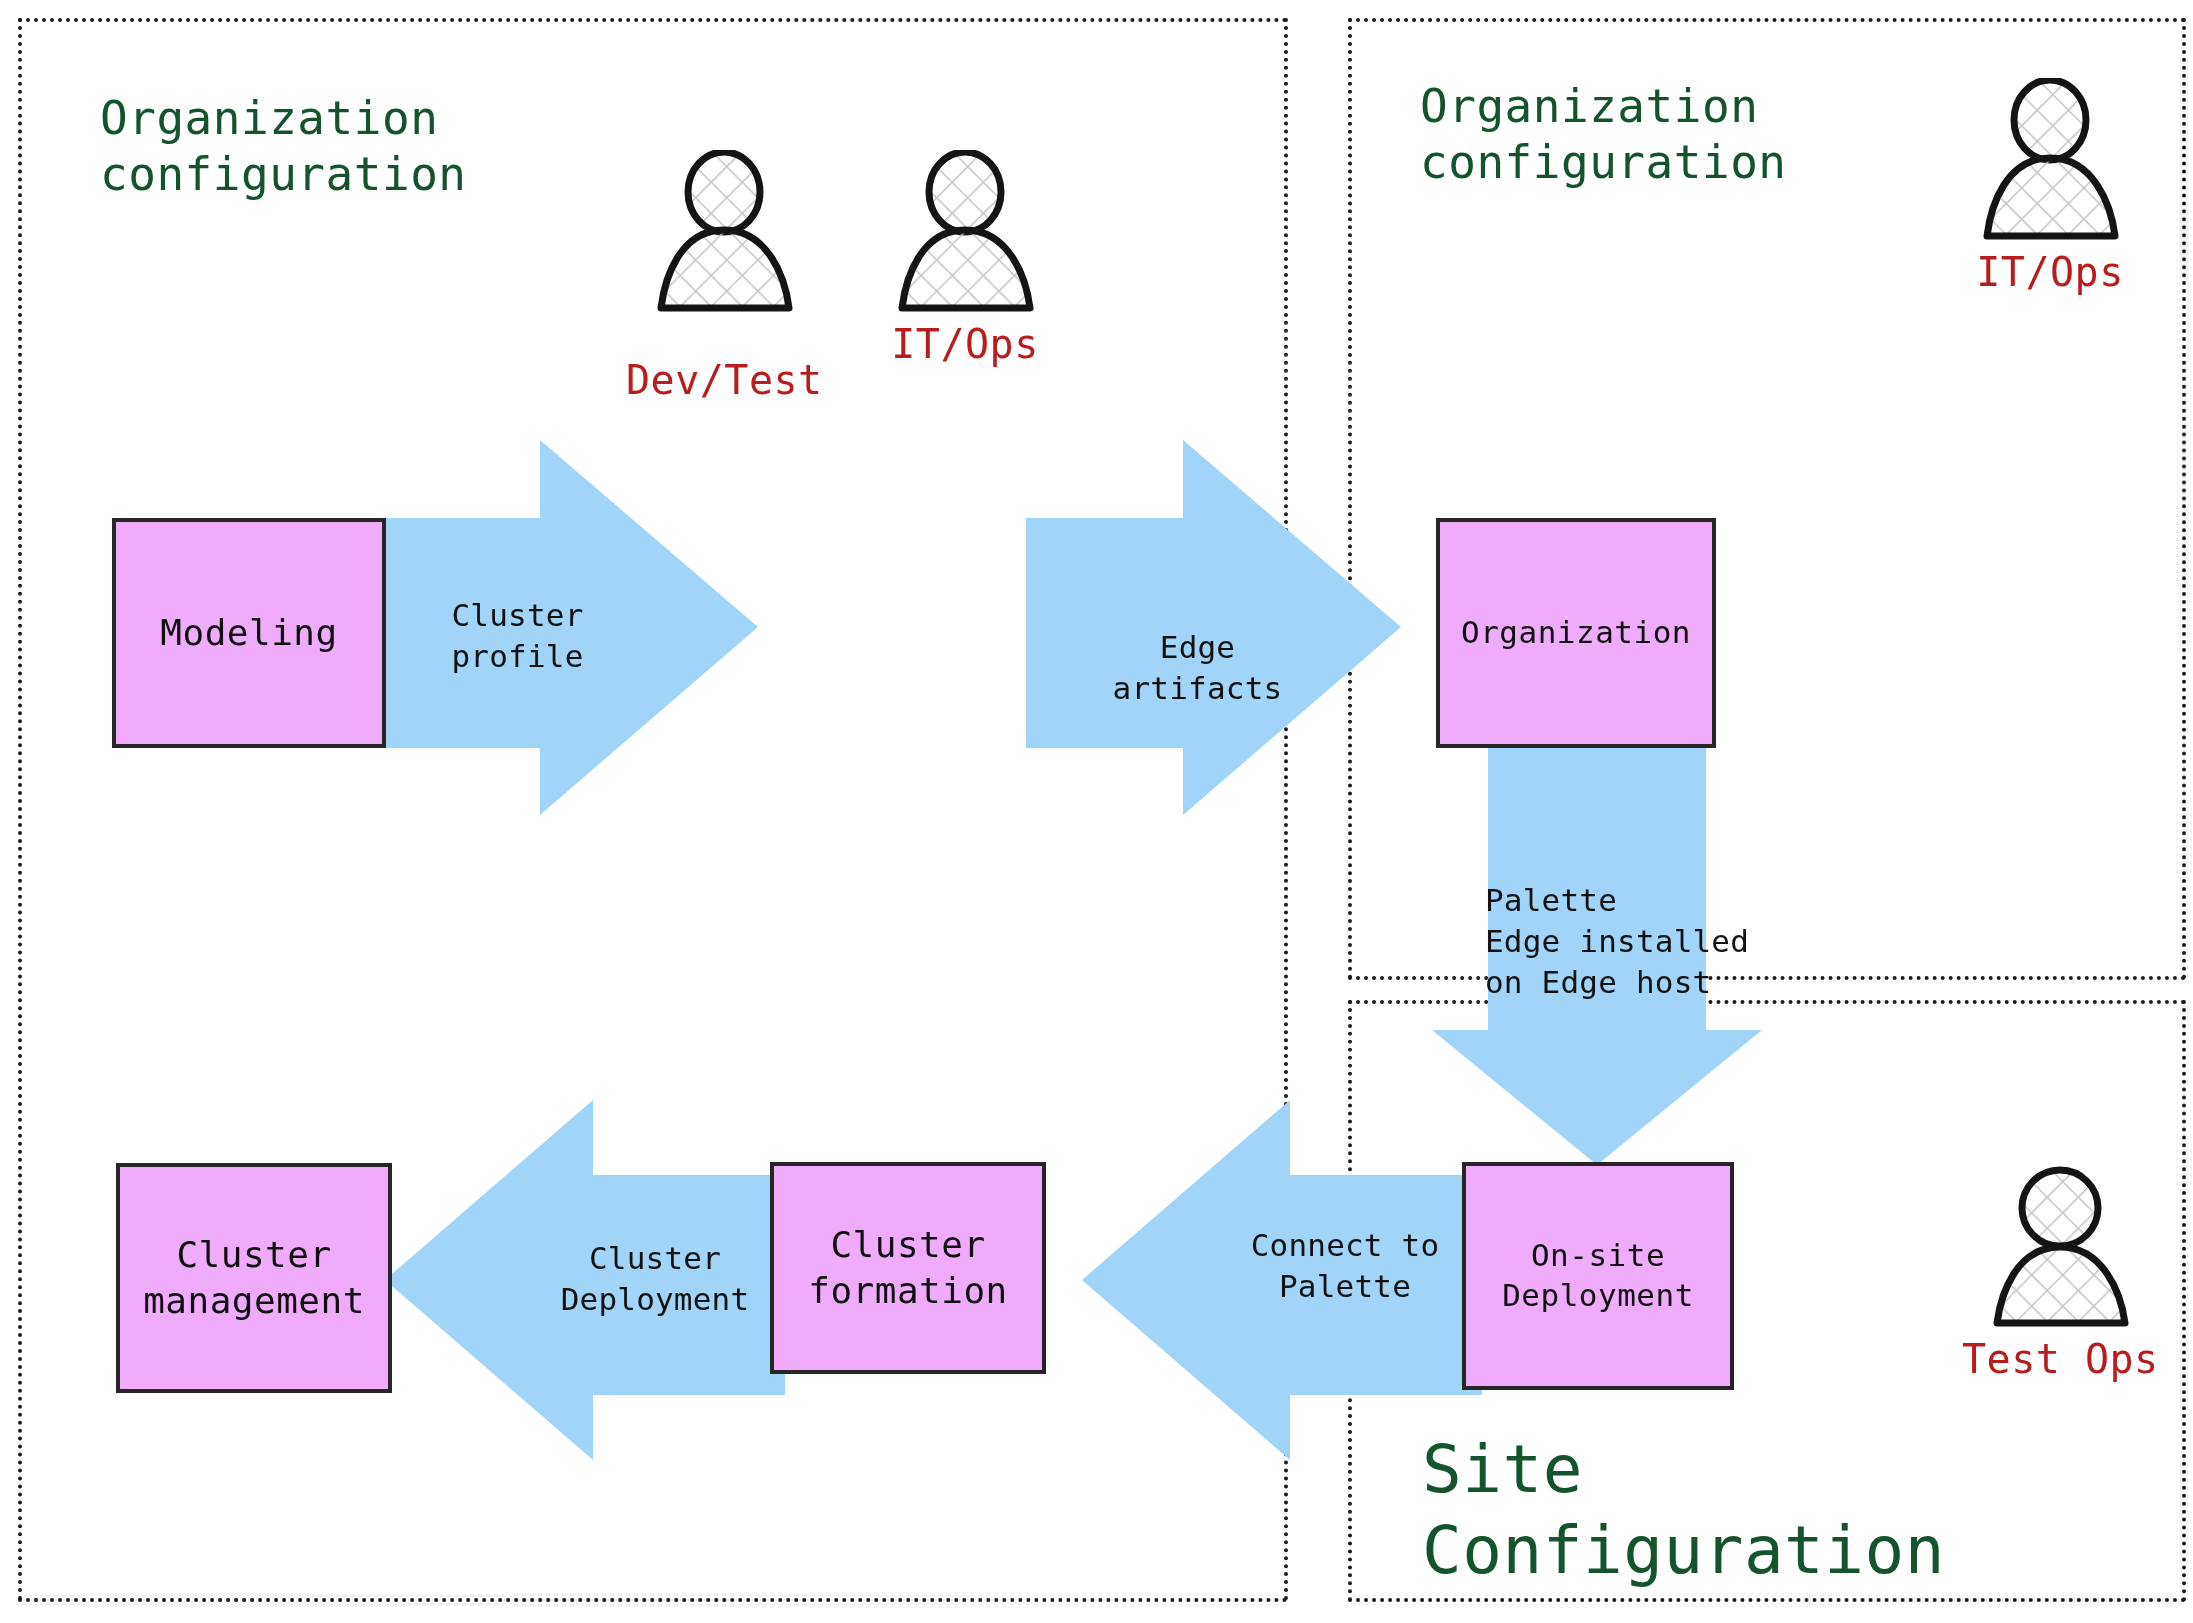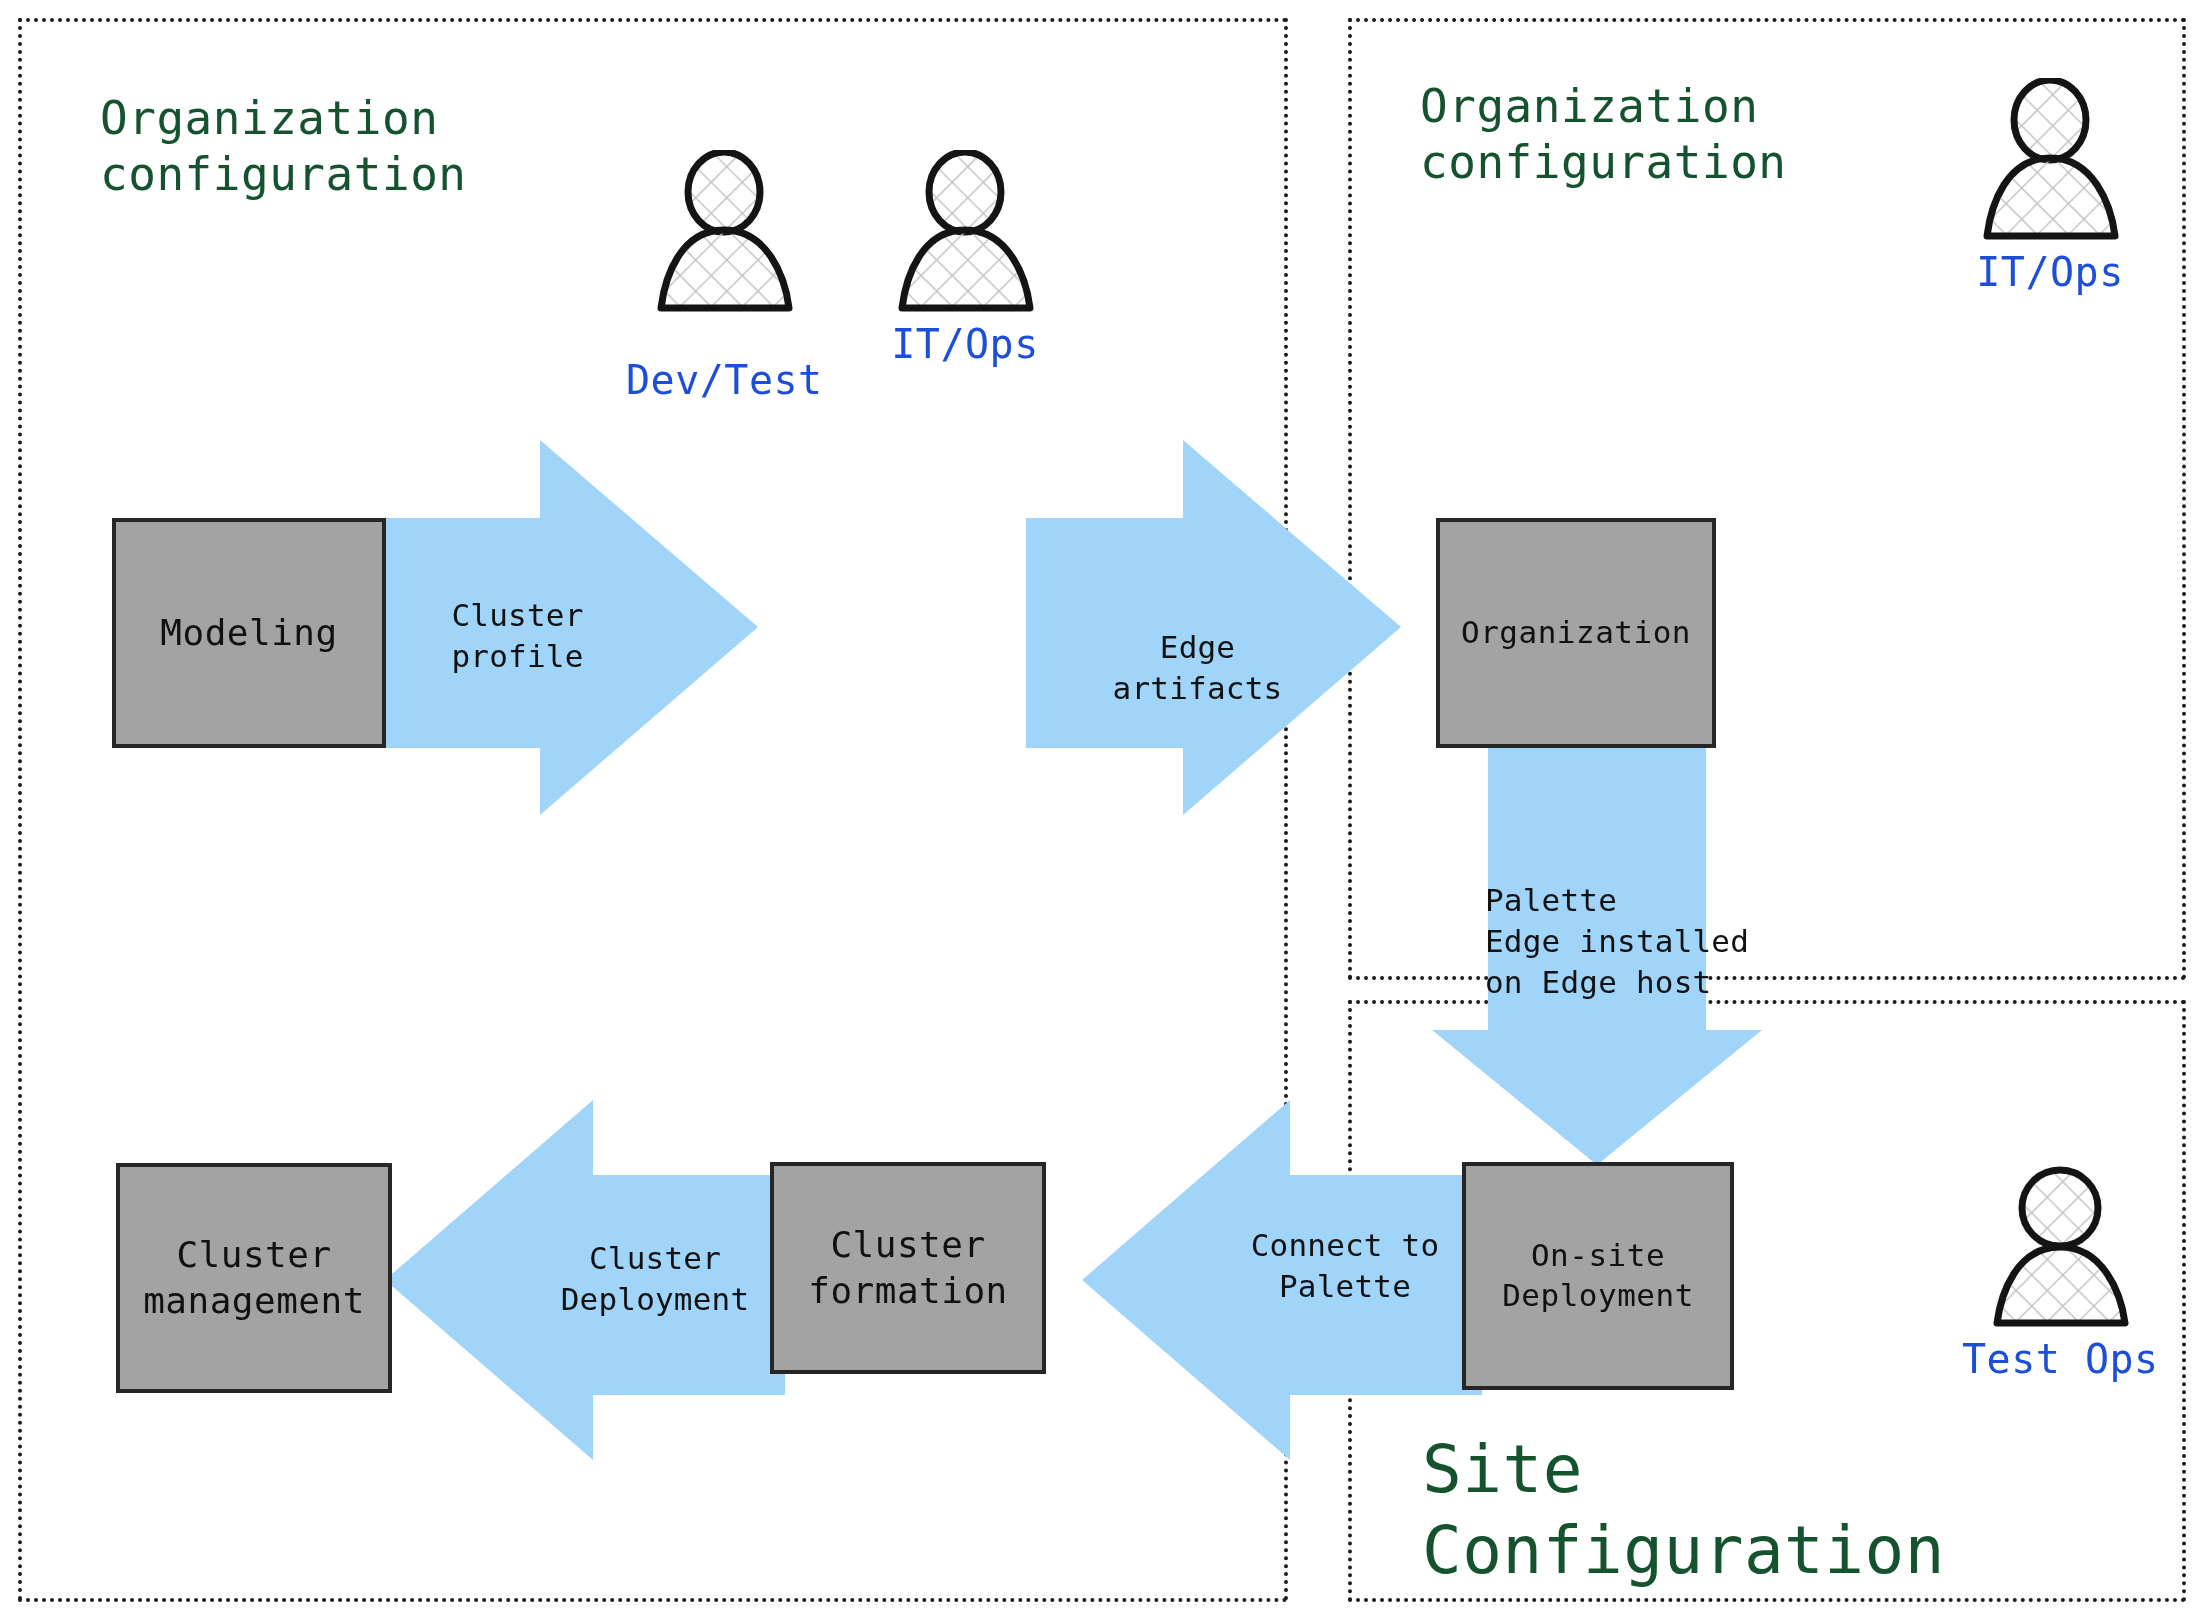--- a/index.html
+++ b/index.html
@@ -34,21 +34,21 @@
   }
   .zone-title.big {
     font-size: 66px;
     line-height: 1.22;
   }
   
   .node {
     position: absolute;
     box-sizing: border-box;
     border: 4px solid #262626;
-    background: #a3a3a3;
+    background: #f0abfc;
     display: flex;
     align-items: center;
     justify-content: center;
     text-align: center;
     color: #111111;
     z-index: 6;
     white-space: pre-line;
   }
   .node .lbl {
     font-size: 36px;
@@ -78,21 +78,21 @@
     position: absolute;
     z-index: 6;
     display: flex;
     flex-direction: column;
     align-items: center;
   }
   .persona svg { display: block; }
   .persona .pname {
     margin-top: 6px;
     font-size: 40px;
-    color: #1d4ed8;
+    color: #b91c1c;
     letter-spacing: 0.5px;
     white-space: nowrap;
   }
 </style>
 </head>
 <body>
 
 <div id="stage">
 
   <div class="zone" style="left:18px; top:18px; width:1270px; height:1584px;"></div>

